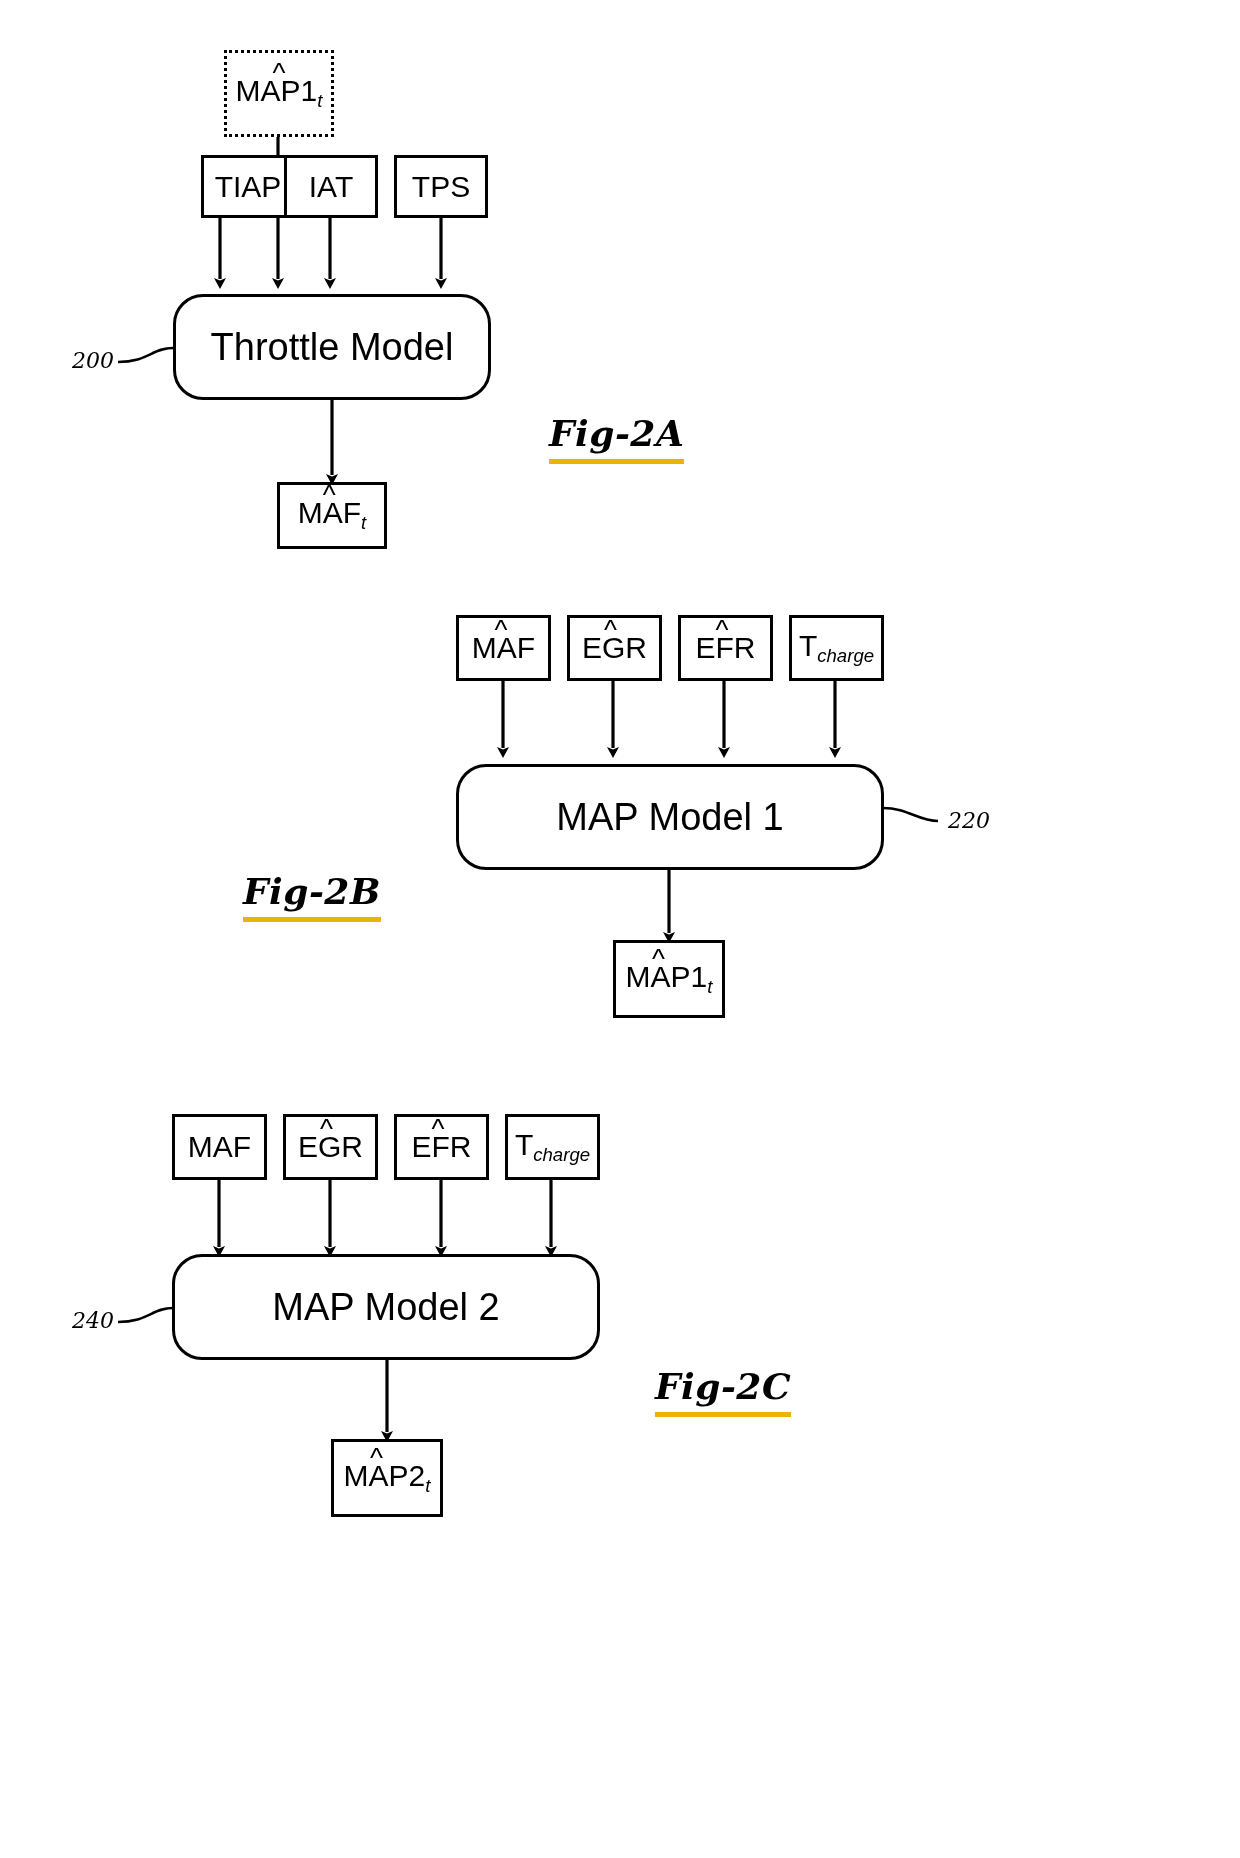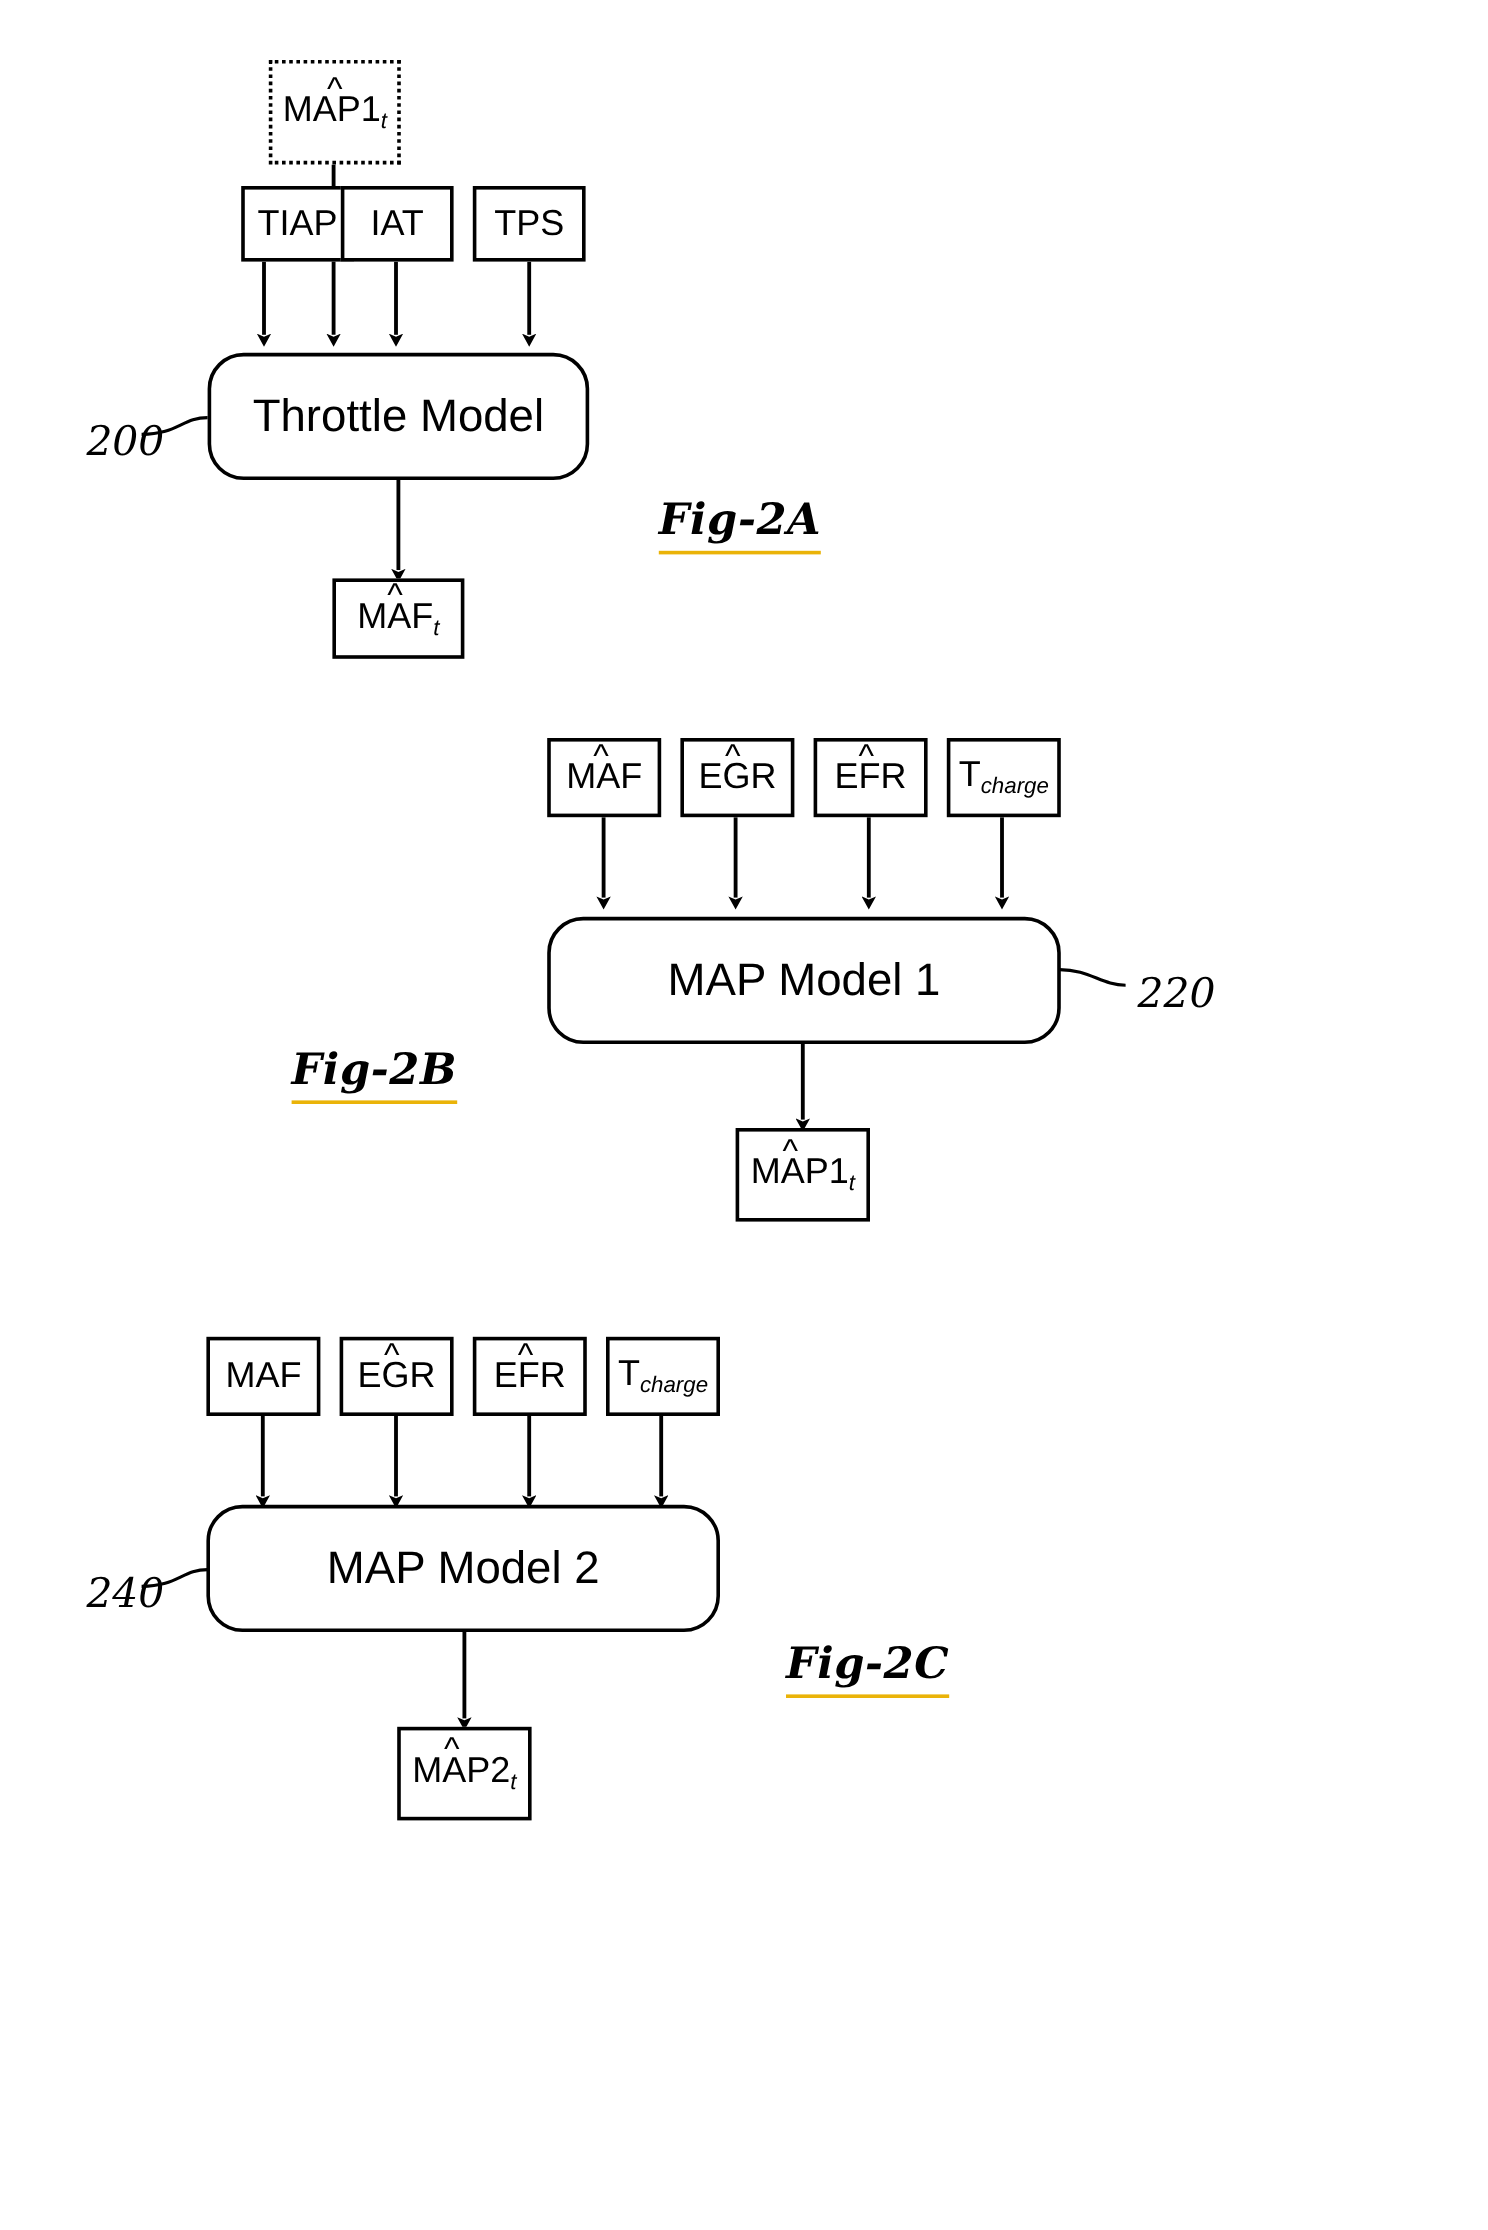--- a/index.html
+++ b/index.html
@@ -14,23 +14,23 @@
   .hatvar{position:relative;display:inline-block;white-space:nowrap;}
   .hatvar .hat{position:absolute;left:50%;top:-0.62em;transform:translateX(-50%);
                font-size:0.92em;line-height:1;font-weight:400;}
   .hatvar .hat.off1{left:46%;}
   .hatvar .hat.off2{left:38%;}
   .hatvar .hat.off3{left:44%;}
   .sub{font-size:0.62em;font-style:italic;vertical-align:-0.32em;letter-spacing:0;}
   .tvar{position:relative;display:inline-block;white-space:nowrap;font-size:30px;}
   .figlabel{position:absolute;font-family:"DejaVu Serif", serif;font-style:italic;
             font-weight:bold;font-size:36px;letter-spacing:0.5px;
-            border-bottom:3px solid #eab308;padding-bottom:5px;white-space:nowrap;z-index:4;}
+            border-bottom:5px solid #eab308;padding-bottom:5px;white-space:nowrap;z-index:4;}
   .refnum{position:absolute;font-family:"DejaVu Serif", serif;font-style:italic;
-          font-size:34px;z-index:4;white-space:nowrap;}
+          font-size:22px;z-index:4;white-space:nowrap;}
 </style>
 </head>
 <body>
 
 <svg id="canvas" viewBox="0 0 1240 1858">
   <defs>
     <marker id="ah" markerWidth="11" markerHeight="12" refX="1" refY="6" orient="auto" markerUnits="userSpaceOnUse">
       <path d="M0,0 L11,6 L0,12 L2.6,6 z" fill="#000"></path>
     </marker>
   </defs>

